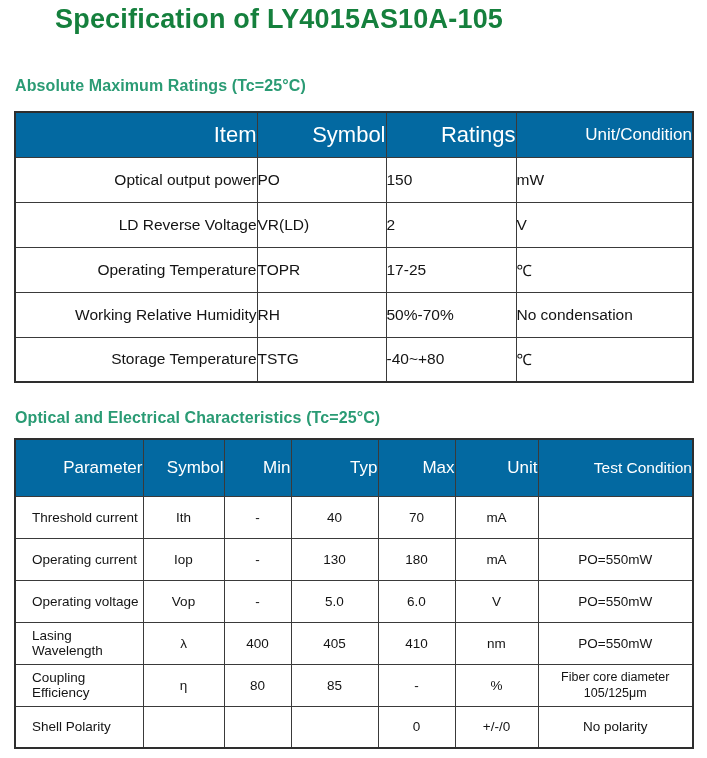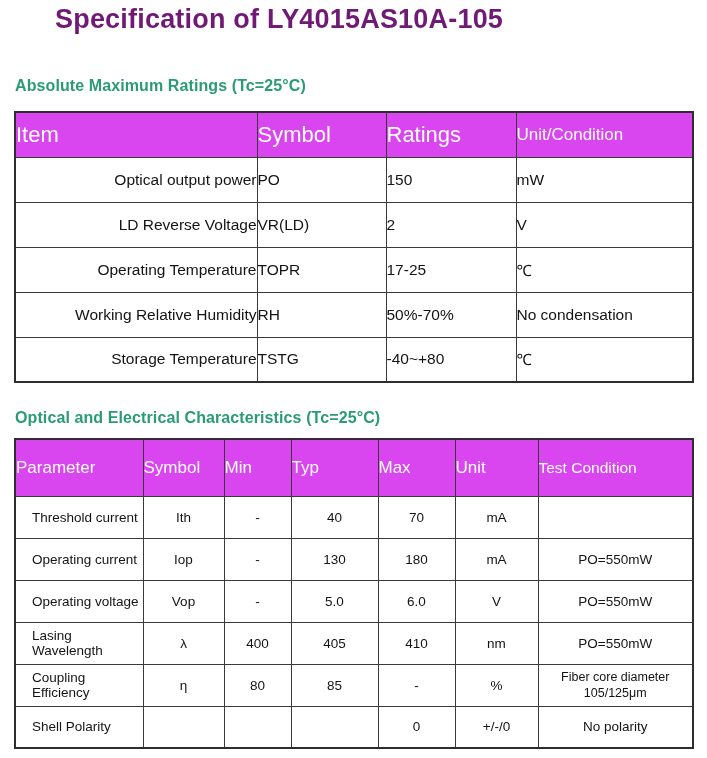--- a/index.html
+++ b/index.html
@@ -9,21 +9,21 @@
     background: #ffffff;
     font-family: "Liberation Sans", sans-serif;
     overflow: hidden;
   }
   .page { width: 707px; height: 758px; position: relative; }
 
   .doc-title {
     margin: 4px 0 0 55px;
     font-size: 27px;
     font-weight: 600;
-    color: #701a75;
+    color: #15803d;
     letter-spacing: 0.2px;
   }
 
   .section-heading {
     margin: 0 0 0 15px;
     font-size: 16px;
     font-weight: 700;
     color: #2a9b74;
     letter-spacing: 0.1px;
   }
@@ -39,25 +39,26 @@
   .t1 { margin-top: 16px; }
   .t2 { margin-top: 11px; }
 
   table.spec th, table.spec td {
     border: 1px solid #3a3a3a;
     padding: 0;
     overflow: hidden;
   }
 
   table.spec th {
-    background: #d946ef;
+    background: #0369a1;
     color: #ffffff;
     font-weight: 400;
-    text-align: left;
+    text-align: right;
     vertical-align: middle;
+    padding-left: 17px;
   }
 
   .t1 th { height: 45px; font-size: 22px; }
   .t1 th.hdr-small { font-size: 17px; }
   .t1 td { height: 45px; font-size: 15.5px; color: #141414; text-align: left; vertical-align: middle; }
   .t1 td.left { text-align: right; padding-left: 8px; }
 
   .t2 th { height: 57px; font-size: 17px; }
   .t2 th.hdr-small { font-size: 15.5px; }
   .t2 td { height: 42px; font-size: 13.5px; color: #141414; text-align: center; vertical-align: middle; }

